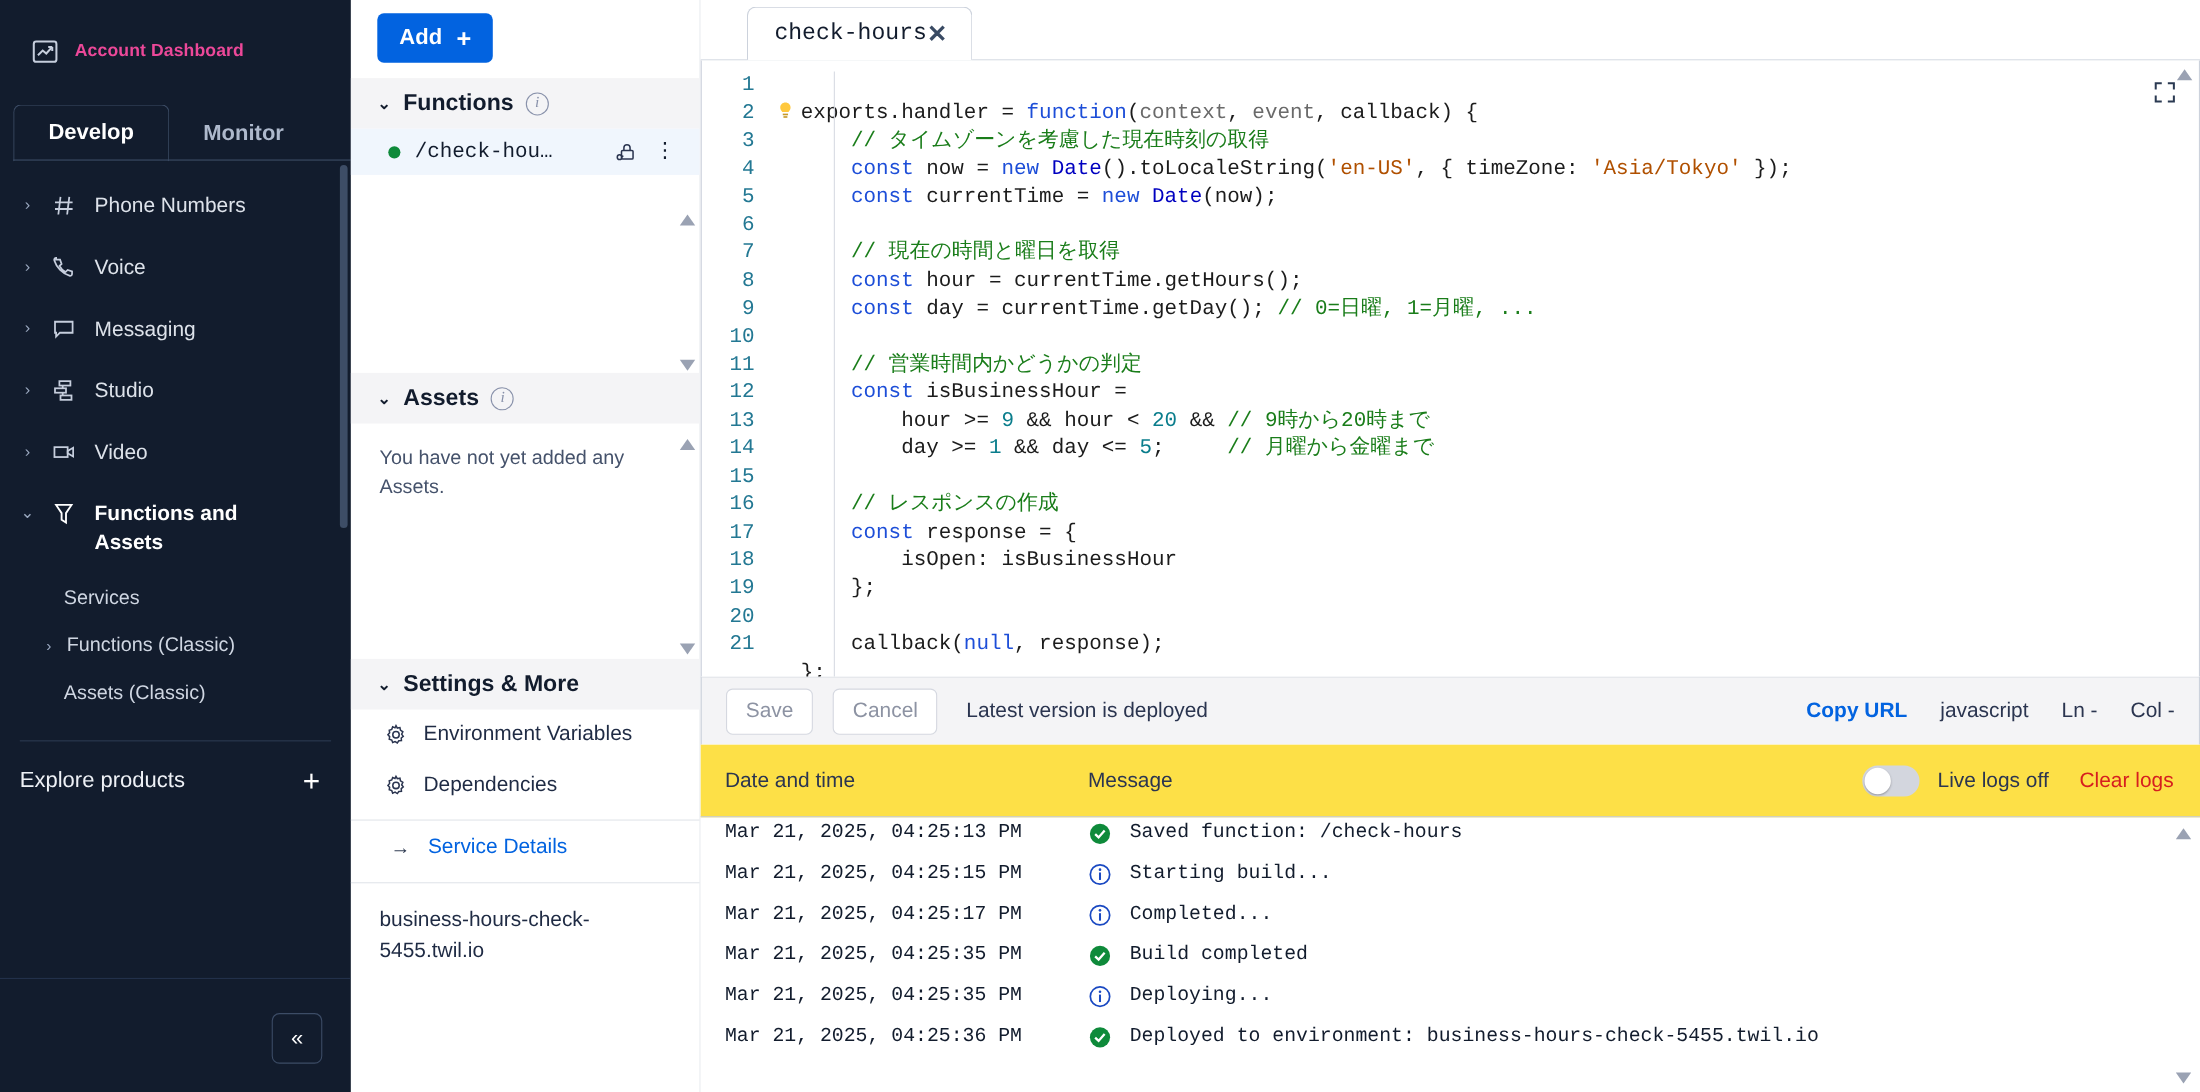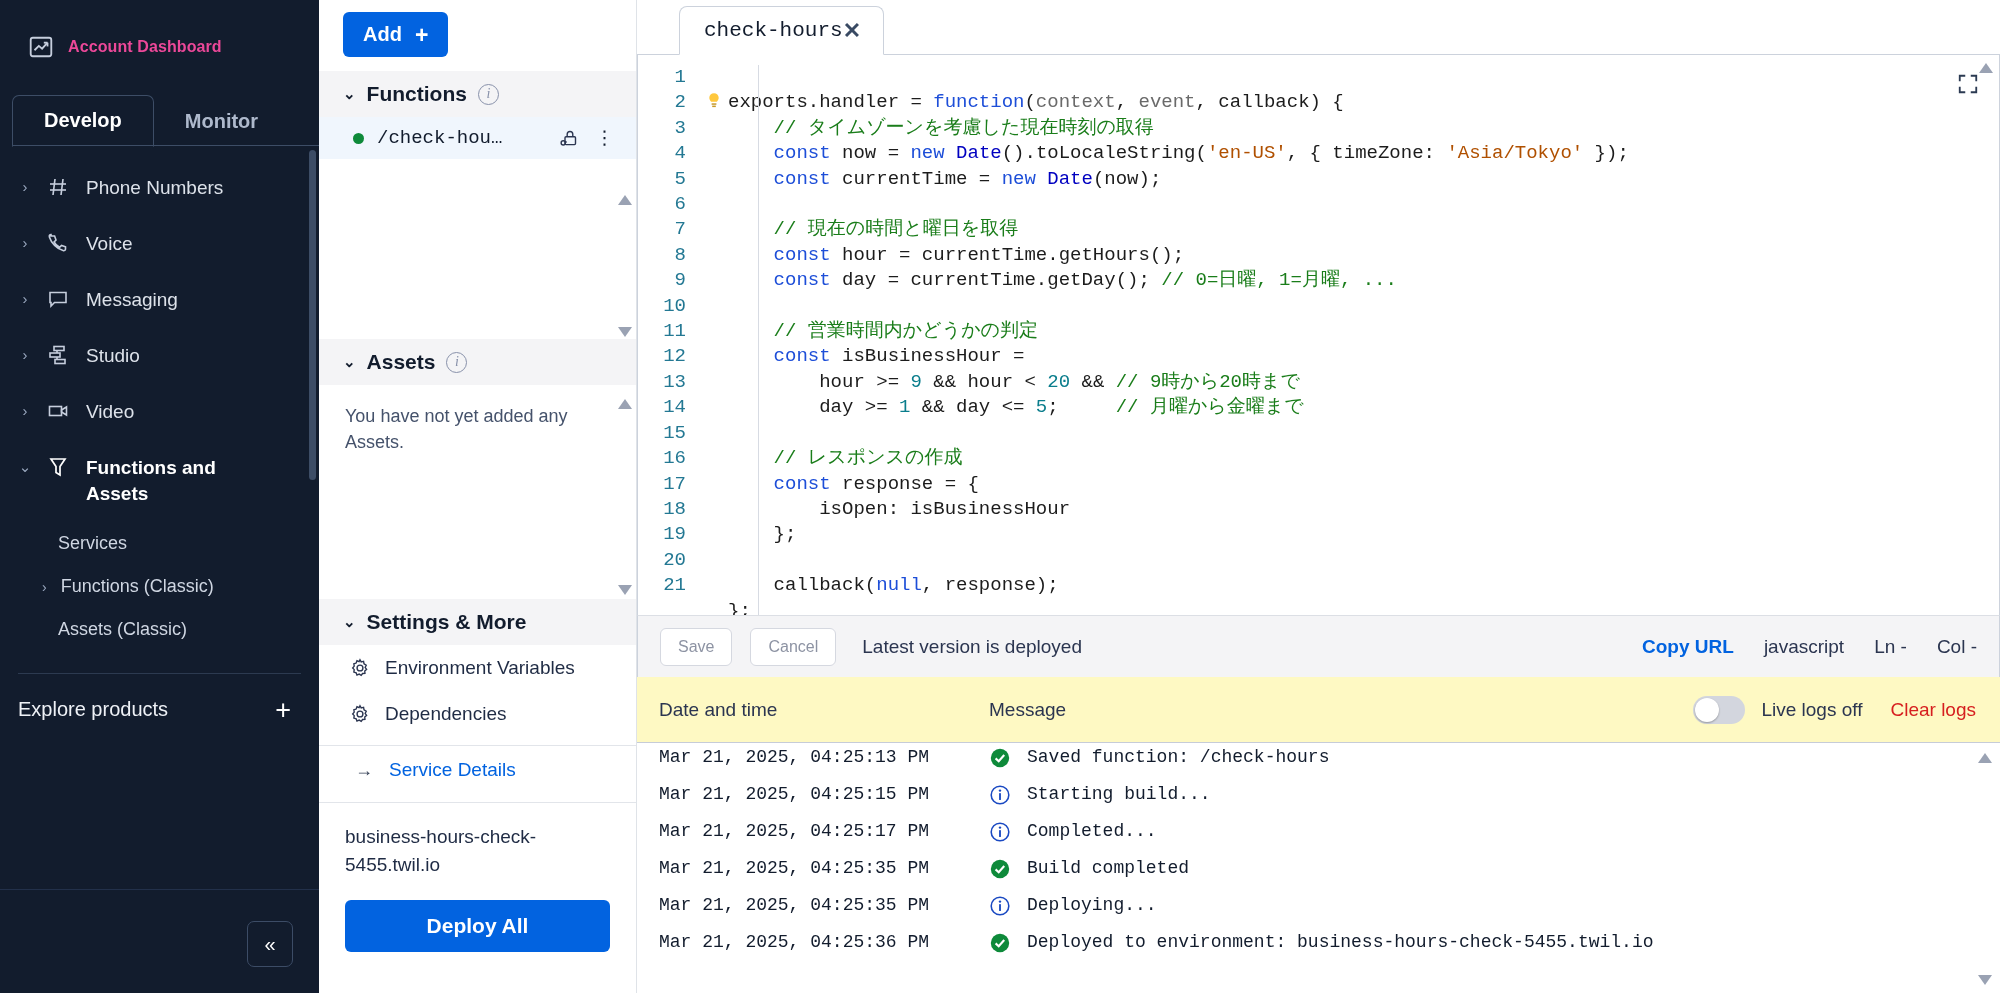--- a/index.html
+++ b/index.html
@@ -210,33 +210,33 @@
   .tok-cmt { color: #1a7d1a; }
   .tok-num { color: #0a7d8c; }
   .tok-plain { color: #1c1c1c; }
 
   .savebar {
     height: 62px; background: #f4f4f6; border-top: 1px solid #dcdfe5;
     border-left: 1px solid #ccd2dc; border-right: 1px solid #ccd2dc;
     display: flex; align-items: center; padding: 0 22px 0 22px; gap: 18px;
   }
   .sbtn {
-    font-family: inherit; font-size: 16px; color: #8d93a3;
+    font-family: inherit; font-size: 19px; color: #8d93a3;
     background: #fff; border: 1px solid #d5d8e0; border-radius: 6px;
     padding: 9px 17px; cursor: default;
   }
   .sb-status { font-size: 19px; color: #2b3550; margin-left: 8px; }
   .sb-right { margin-left: auto; display: flex; align-items: center; gap: 30px; }
   .copy-url { font-size: 19px; color: #0263e0; font-weight: bold; cursor: pointer; text-align: center; }
   .lang { font-size: 19px; color: #2b3550; }
   .lncol { font-size: 19px; color: #2b3550; }
 
   .logs { flex: 1; background: #fff; position: relative; display: flex; flex-direction: column; }
   .loghead {
-    height: 66px; background: #fef9c3; border-bottom: 1px solid #c6ccd8;
+    height: 66px; background: #fde047; border-bottom: 1px solid #c6ccd8;
     display: flex; align-items: center; padding: 0 24px 0 22px;
   }
   .lh-date { font-size: 19px; color: #2b3550; width: 330px; }
   .lh-msg { font-size: 19px; color: #2b3550; flex: 1; }
   .toggle {
     width: 52px; height: 28px; border-radius: 16px; background: #d3d6de;
     position: relative; cursor: pointer; flex: none;
   }
   .toggle .knob {
     position: absolute; left: 2px; top: 2px; width: 24px; height: 24px;
@@ -452,23 +452,20 @@
 
       <div class="svc-item">
         <span class="arr">→</span>
         <span>Service Details</span>
       </div>
 
       <div class="set-divider"></div>
 
       <div class="domain-txt">business-hours-check-5455.twil.io</div>
 
-      <div class="deploy-wrap">
-        <button class="deploy-btn">Deploy All</button>
-      </div>
     </div>
   </div>
 
   <div class="main">
 
     <div class="tabbar">
       <div class="ed-tab">
         <span class="ed-tab-name">check-hours</span>
         <span class="ed-tab-x">✕</span>
       </div>

